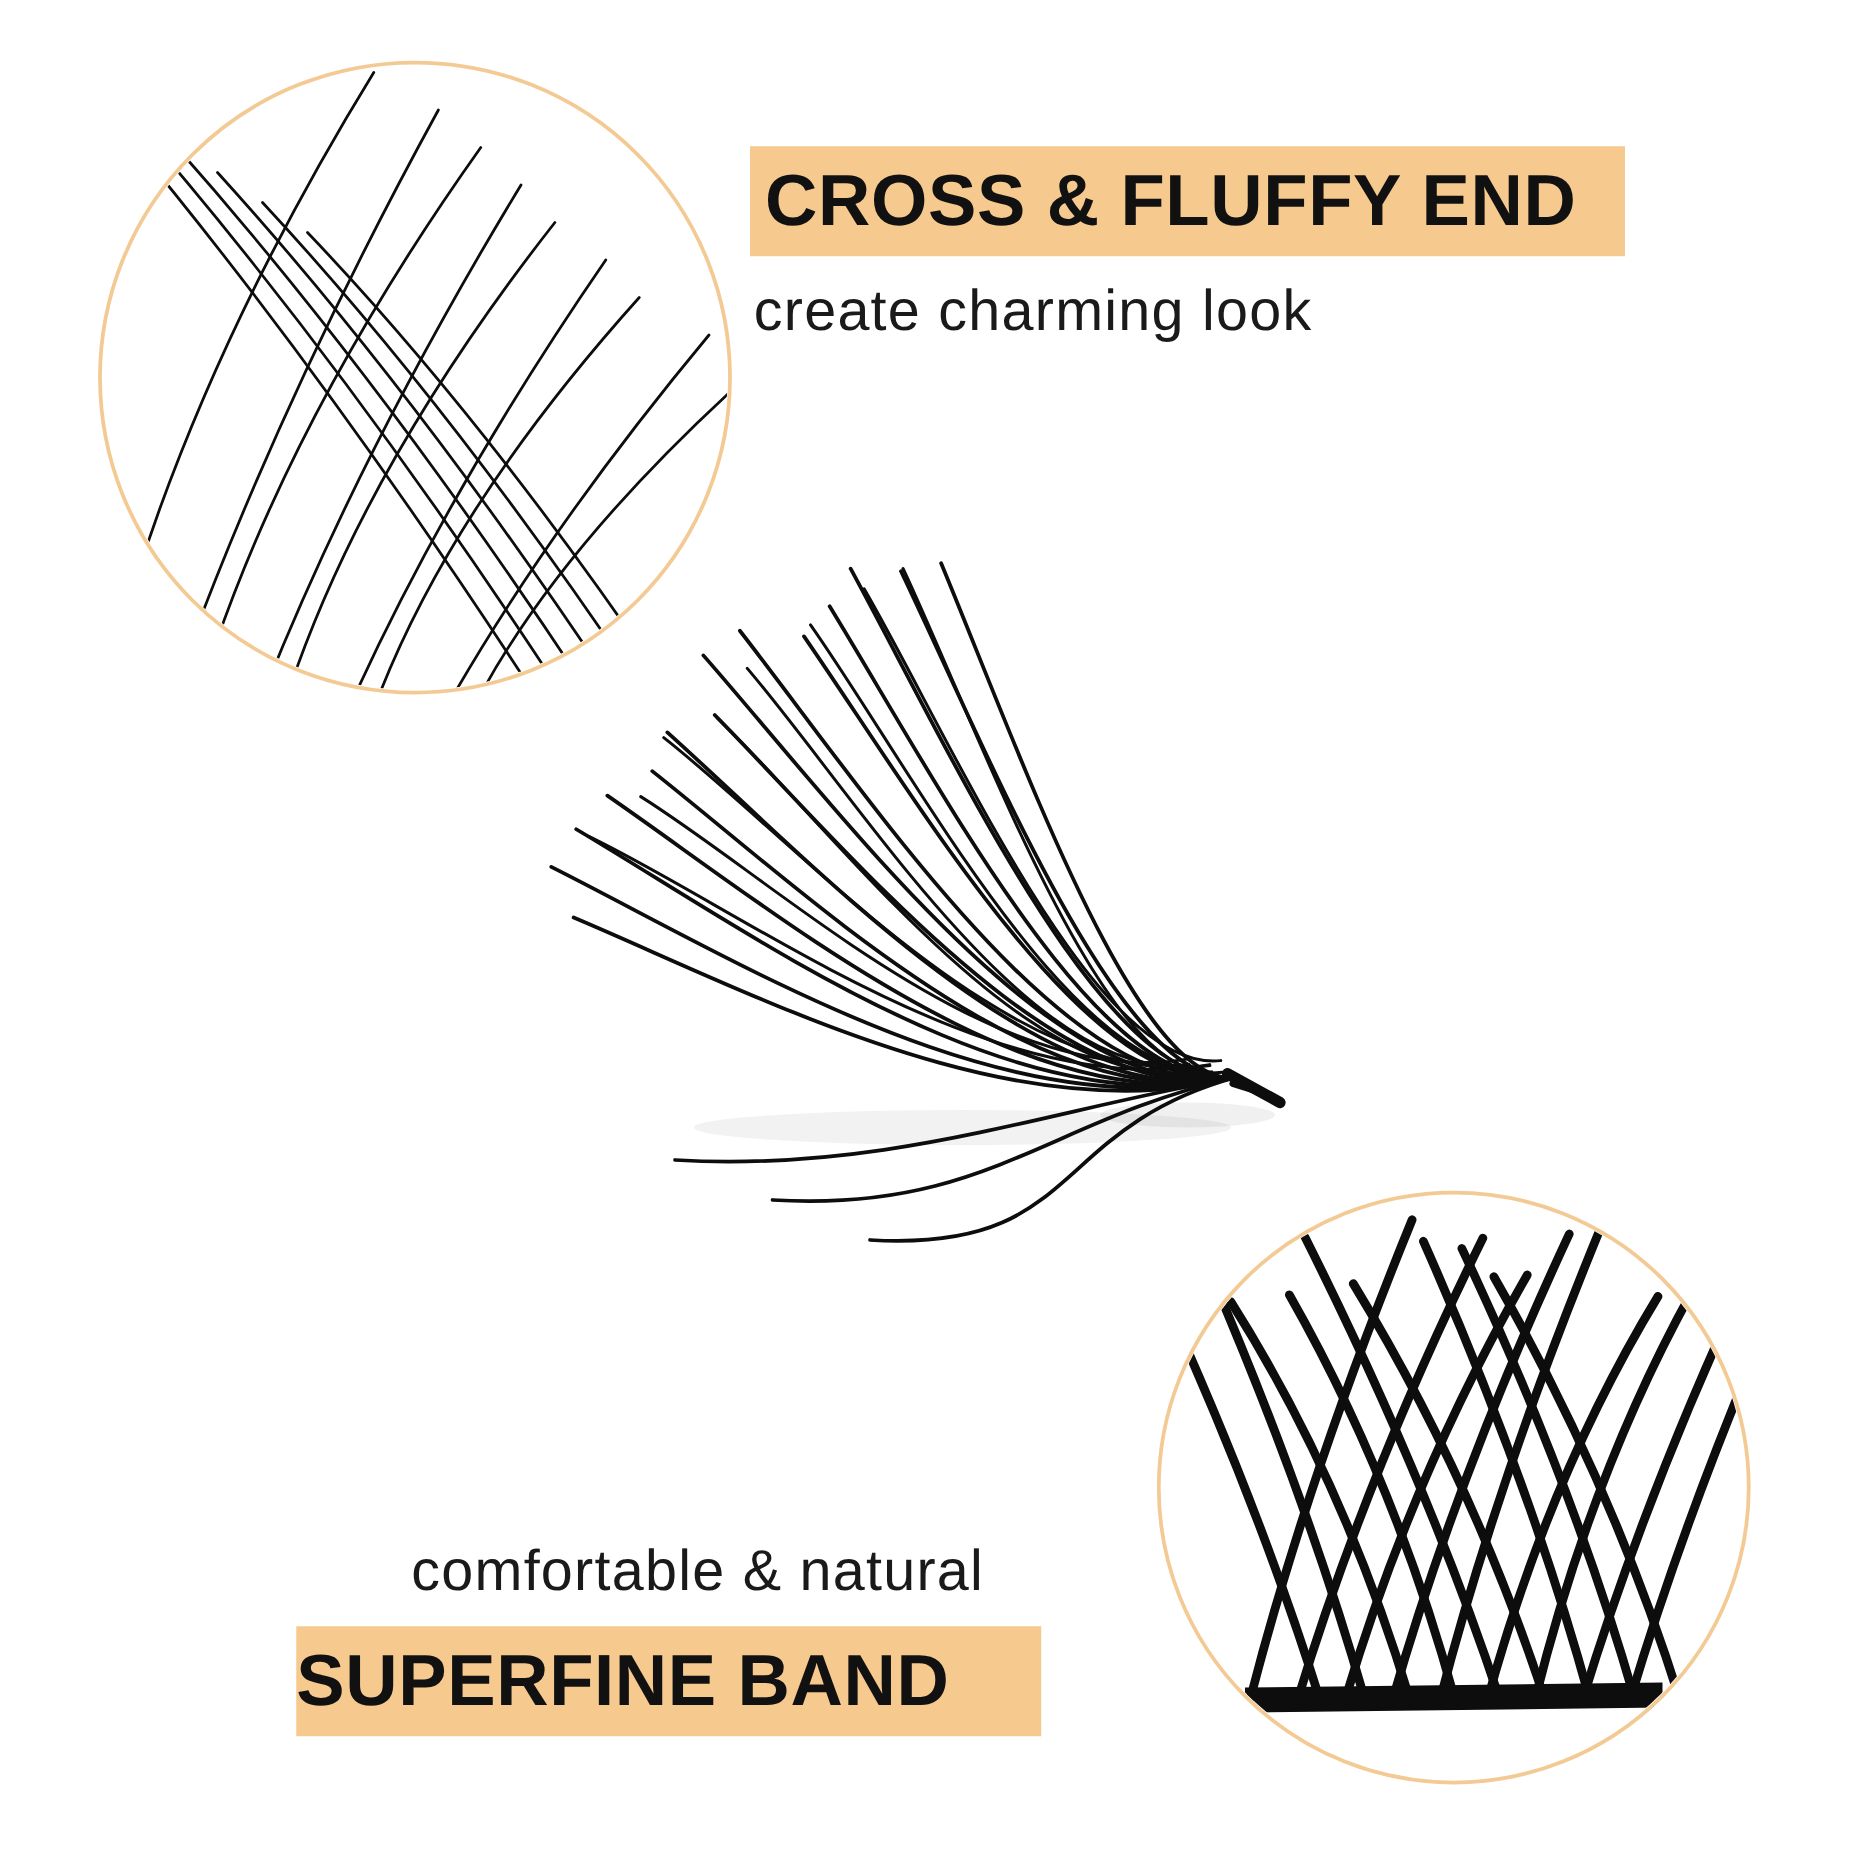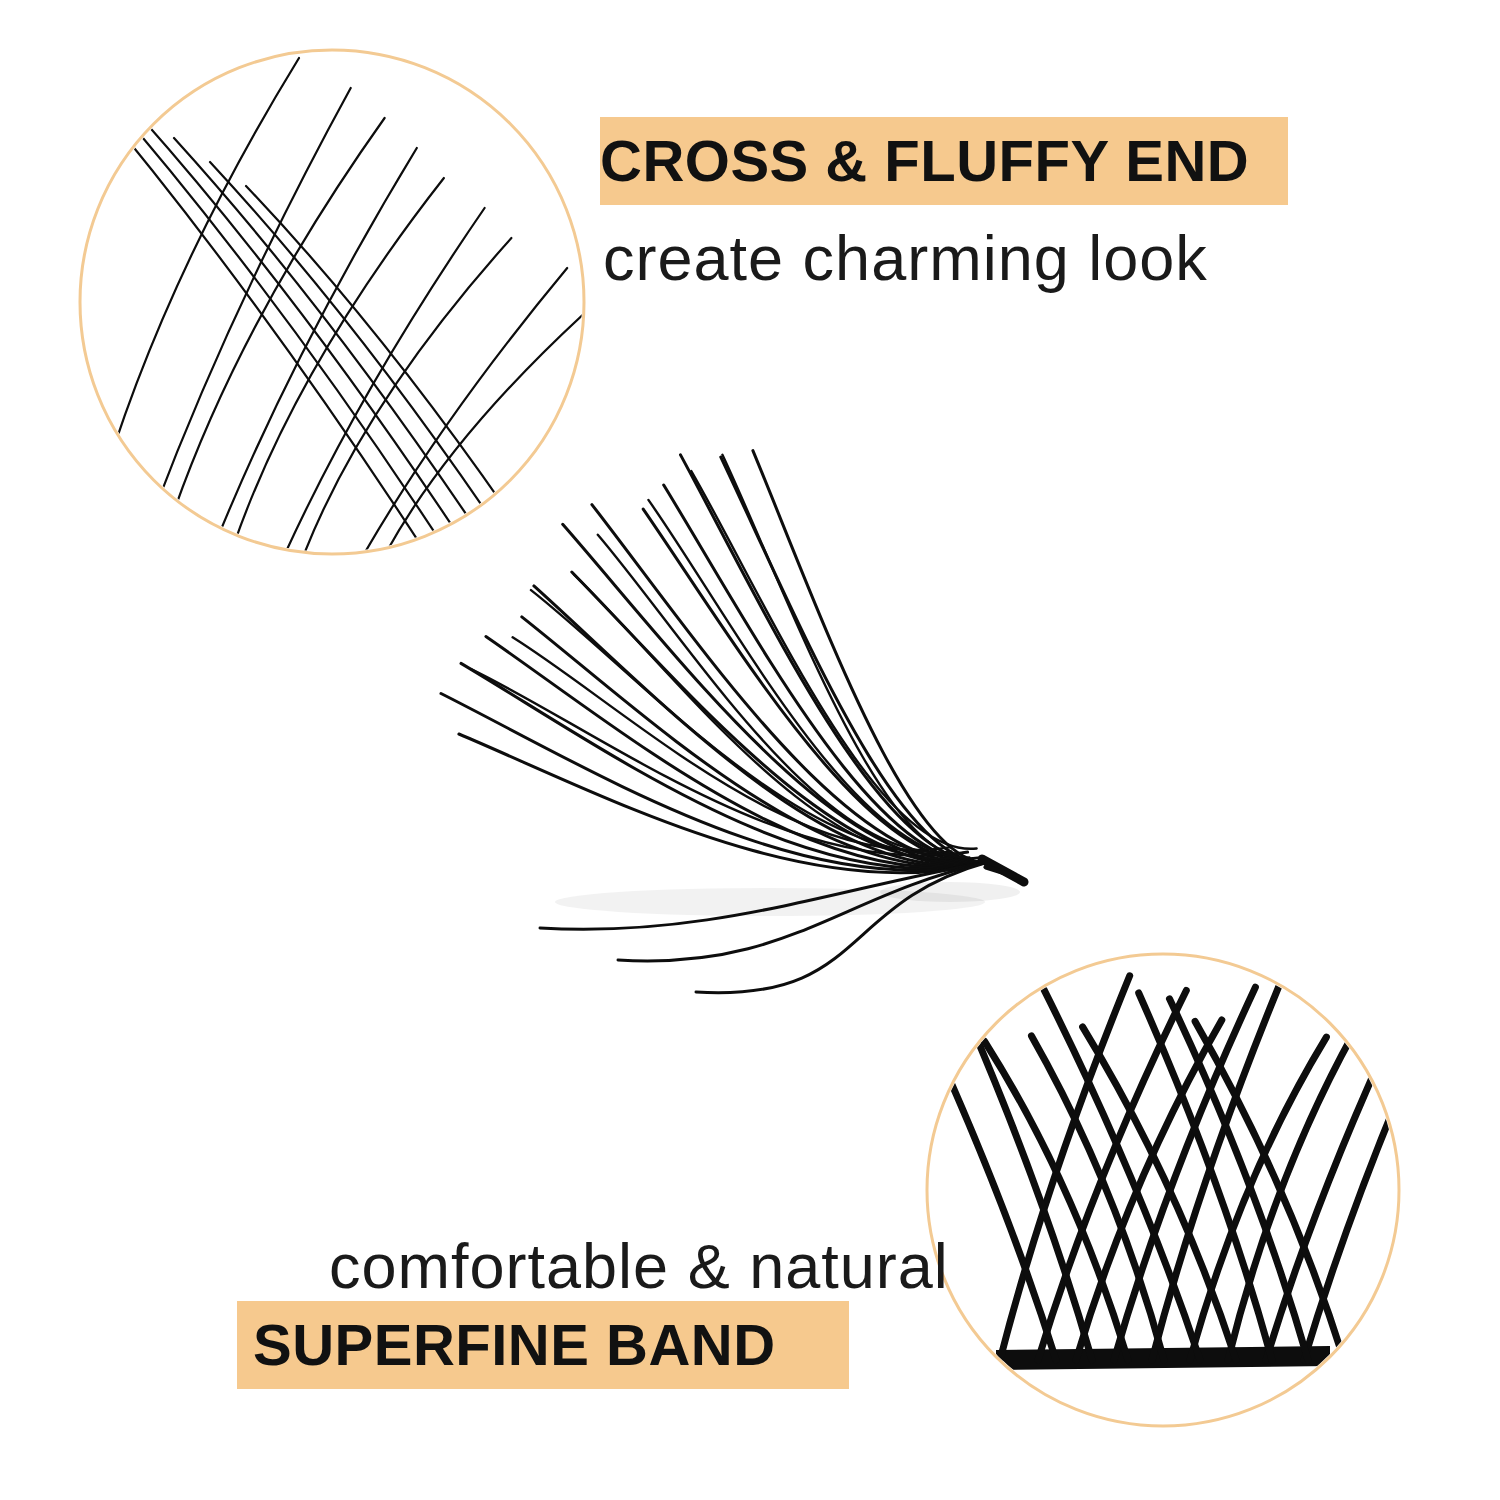--- a/index.html
+++ b/index.html
@@ -19,28 +19,28 @@
   .hl-bar{
     position:absolute;display:flex;align-items:center;
     background:var(--highlight,#f6c98e);
   }
   .hl-bar .t{
     font-weight:bold;font-size:58px;line-height:1;
     color:var(--title-text,#111111);
     letter-spacing:0.5px;white-space:nowrap;
   }
   .sub{
-    position:absolute;font-size:63px;line-height:1.15;
+    position:absolute;font-size:46px;line-height:1.15;
     color:var(--subtitle-text,#1a1a1a);
     letter-spacing:1px;white-space:nowrap;
   }
-  #bar-top{left:600px;top:117px;width:688px;height:88px;padding-left:0;text-align:center;}
+  #bar-top{left:600px;top:117px;width:688px;height:88px;padding-left:12px;text-align:center;}
   #sub-top{left:603px;top:222px;}
   #sub-bottom{left:298px;top:1230px;margin-left:31px;}
-  #bar-bottom{left:237px;top:1301px;width:596px;height:88px;padding-left:16px;}
+  #bar-bottom{left:237px;top:1301px;width:596px;height:88px;padding-left:0;}
 </style>
 </head>
 <body>
 
 <div class="stage">
 
   <svg class="svg-canvas" viewBox="0 0 1500 1500">
     <defs>
       <clipPath id="clipTop">
           <circle cx="332" cy="302" r="250"></circle>

